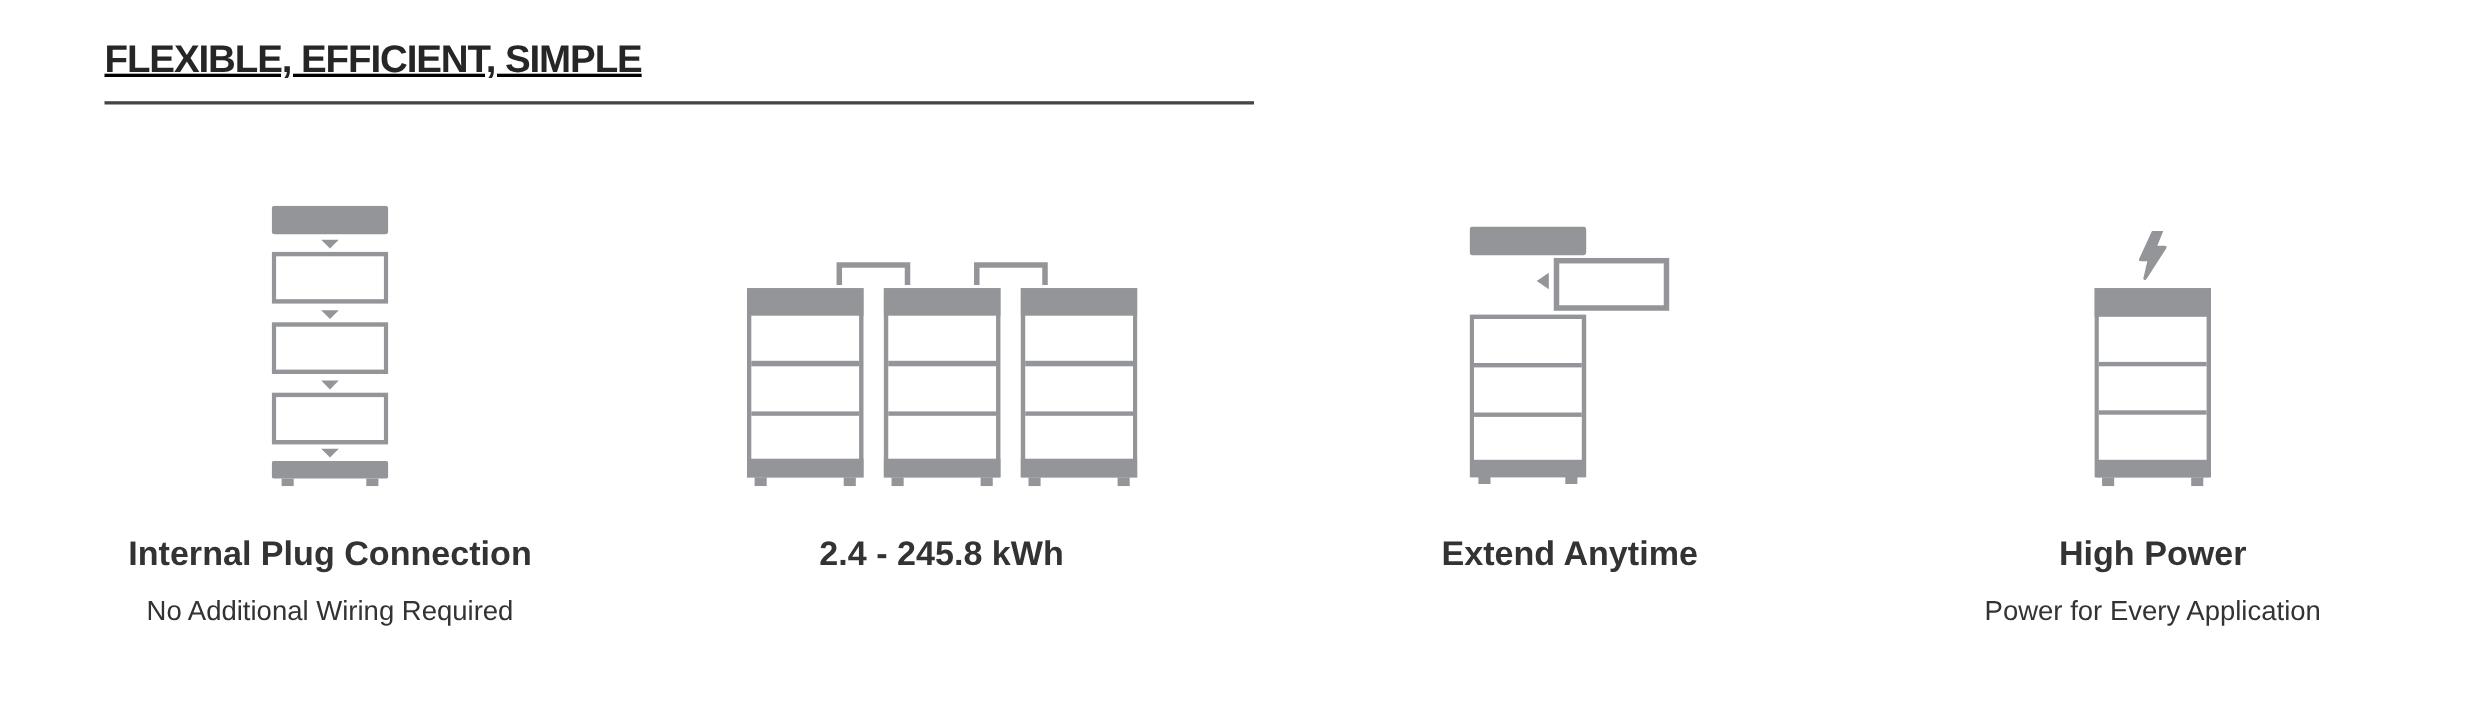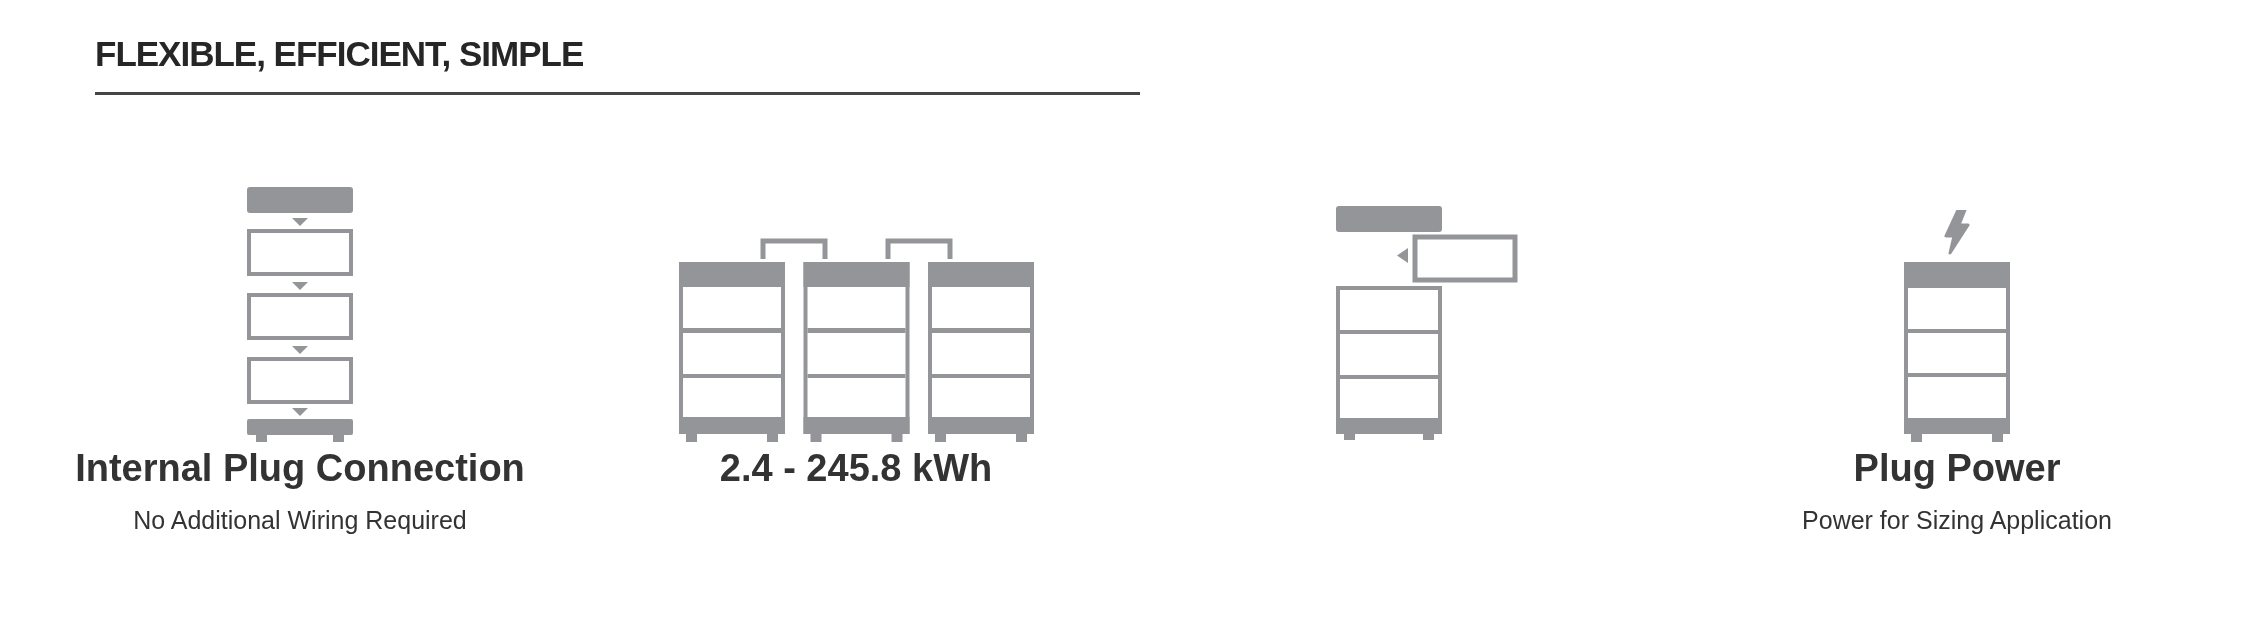--- a/index.html
+++ b/index.html
@@ -15,20 +15,21 @@
     width: 2242px; height: 639px;
     background: var(--bg);
     font-family: "Liberation Sans", sans-serif;
     overflow: hidden;
   }
   .section-header {
     margin: 32px 0 0 95px;
     width: 1045px;
     border-bottom: 3px solid var(--rule);
     padding-bottom: 17px;
+    text-decoration: underline;
   }
   .section-title {
     margin: 0;
     font-size: 35px;
     font-weight: 700;
     letter-spacing: -1px;
     color: var(--heading-text);
     line-height: 43px;
   }
   .features {
@@ -44,21 +45,22 @@
     text-align: center;
   }
   .icon-box {
     height: 255px;
     display: flex;
     align-items: flex-end;
     justify-content: center;
     color: var(--icon-gray);
   }
   .feature-title {
-    font-size: 38px;
+    margin-top: 36px;
+    font-size: 31px;
     font-weight: 700;
     color: var(--body-text);
     line-height: 52px;
     white-space: nowrap;
   }
   .feature-subtitle {
     font-size: 25px;
     font-weight: 400;
     color: var(--body-text);
     line-height: 52px;
@@ -140,33 +142,34 @@
           <rect x="79" y="31" width="100" height="43" fill="#ffffff" stroke="currentColor" stroke-width="5"></rect>
           <polygon points="72,42 72,57 61,49.5" fill="currentColor"></polygon>
           <rect x="2" y="82" width="102" height="144" fill="none" stroke="currentColor" stroke-width="4"></rect>
           <rect x="4" y="124" width="98" height="4" fill="currentColor"></rect>
           <rect x="4" y="169" width="98" height="4" fill="currentColor"></rect>
           <rect x="2" y="212" width="102" height="14" fill="currentColor"></rect>
           <rect x="8" y="226" width="11" height="8" fill="currentColor"></rect>
           <rect x="87" y="226" width="11" height="8" fill="currentColor"></rect>
         </svg>
       </div>
+      <div class="feature-title">Extend Anytime</div>
     </div>
 
     <div class="feature">
       <div class="icon-box">
         <svg width="106" height="232" viewBox="0 0 106 232">
           <polygon transform="translate(40,0)" points="14,0 2,26 10,26 6,43 24,15 15,15 21,0" fill="currentColor" stroke="currentColor" stroke-width="3" stroke-linejoin="round"></polygon>
           <rect x="0" y="52" width="106" height="26" fill="currentColor"></rect>
           <rect x="2" y="54" width="102" height="168" fill="none" stroke="currentColor" stroke-width="4"></rect>
           <rect x="4" y="119" width="98" height="4" fill="currentColor"></rect>
           <rect x="4" y="163" width="98" height="4" fill="currentColor"></rect>
           <rect x="2" y="208" width="102" height="16" fill="currentColor"></rect>
           <rect x="7" y="224" width="11" height="8" fill="currentColor"></rect>
           <rect x="88" y="224" width="11" height="8" fill="currentColor"></rect>
         </svg>
       </div>
-      <div class="feature-title">Plug Power</div>
-      <div class="feature-subtitle">Power for Sizing Application</div>
+      <div class="feature-title">High Power</div>
+      <div class="feature-subtitle">Power for Every Application</div>
     </div>
 
   </div>
 </div>
 
 </body></html>

